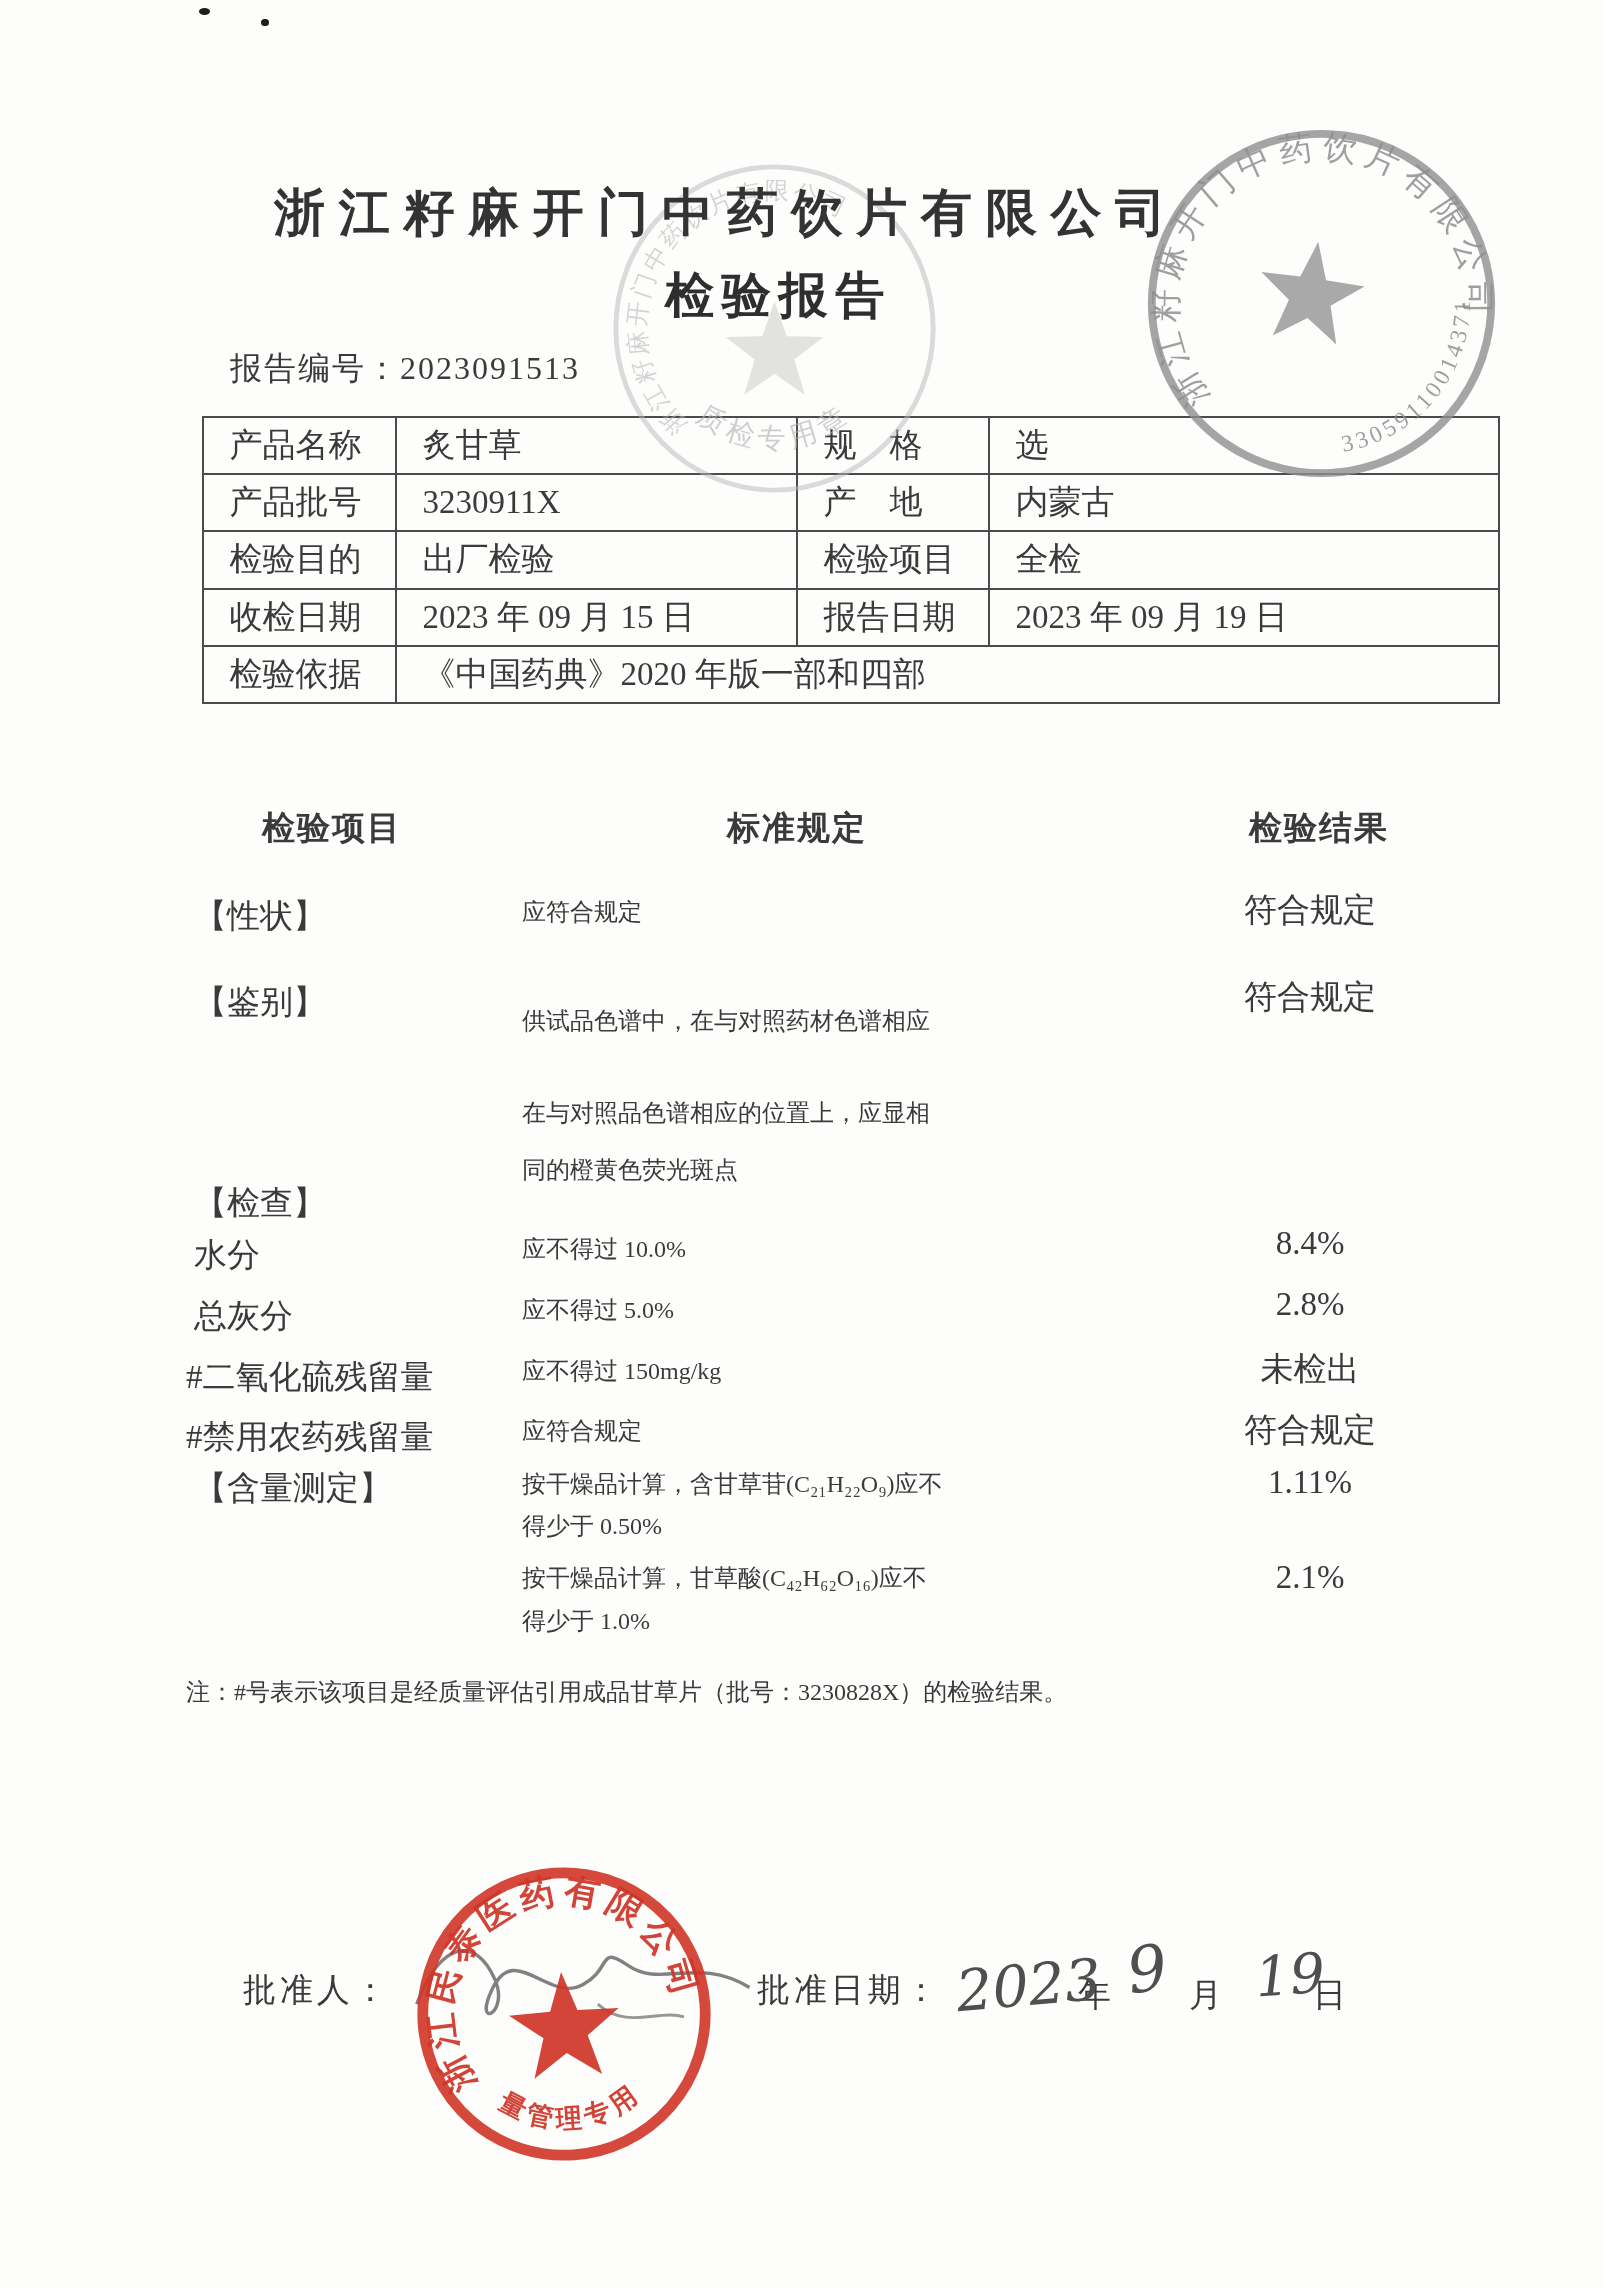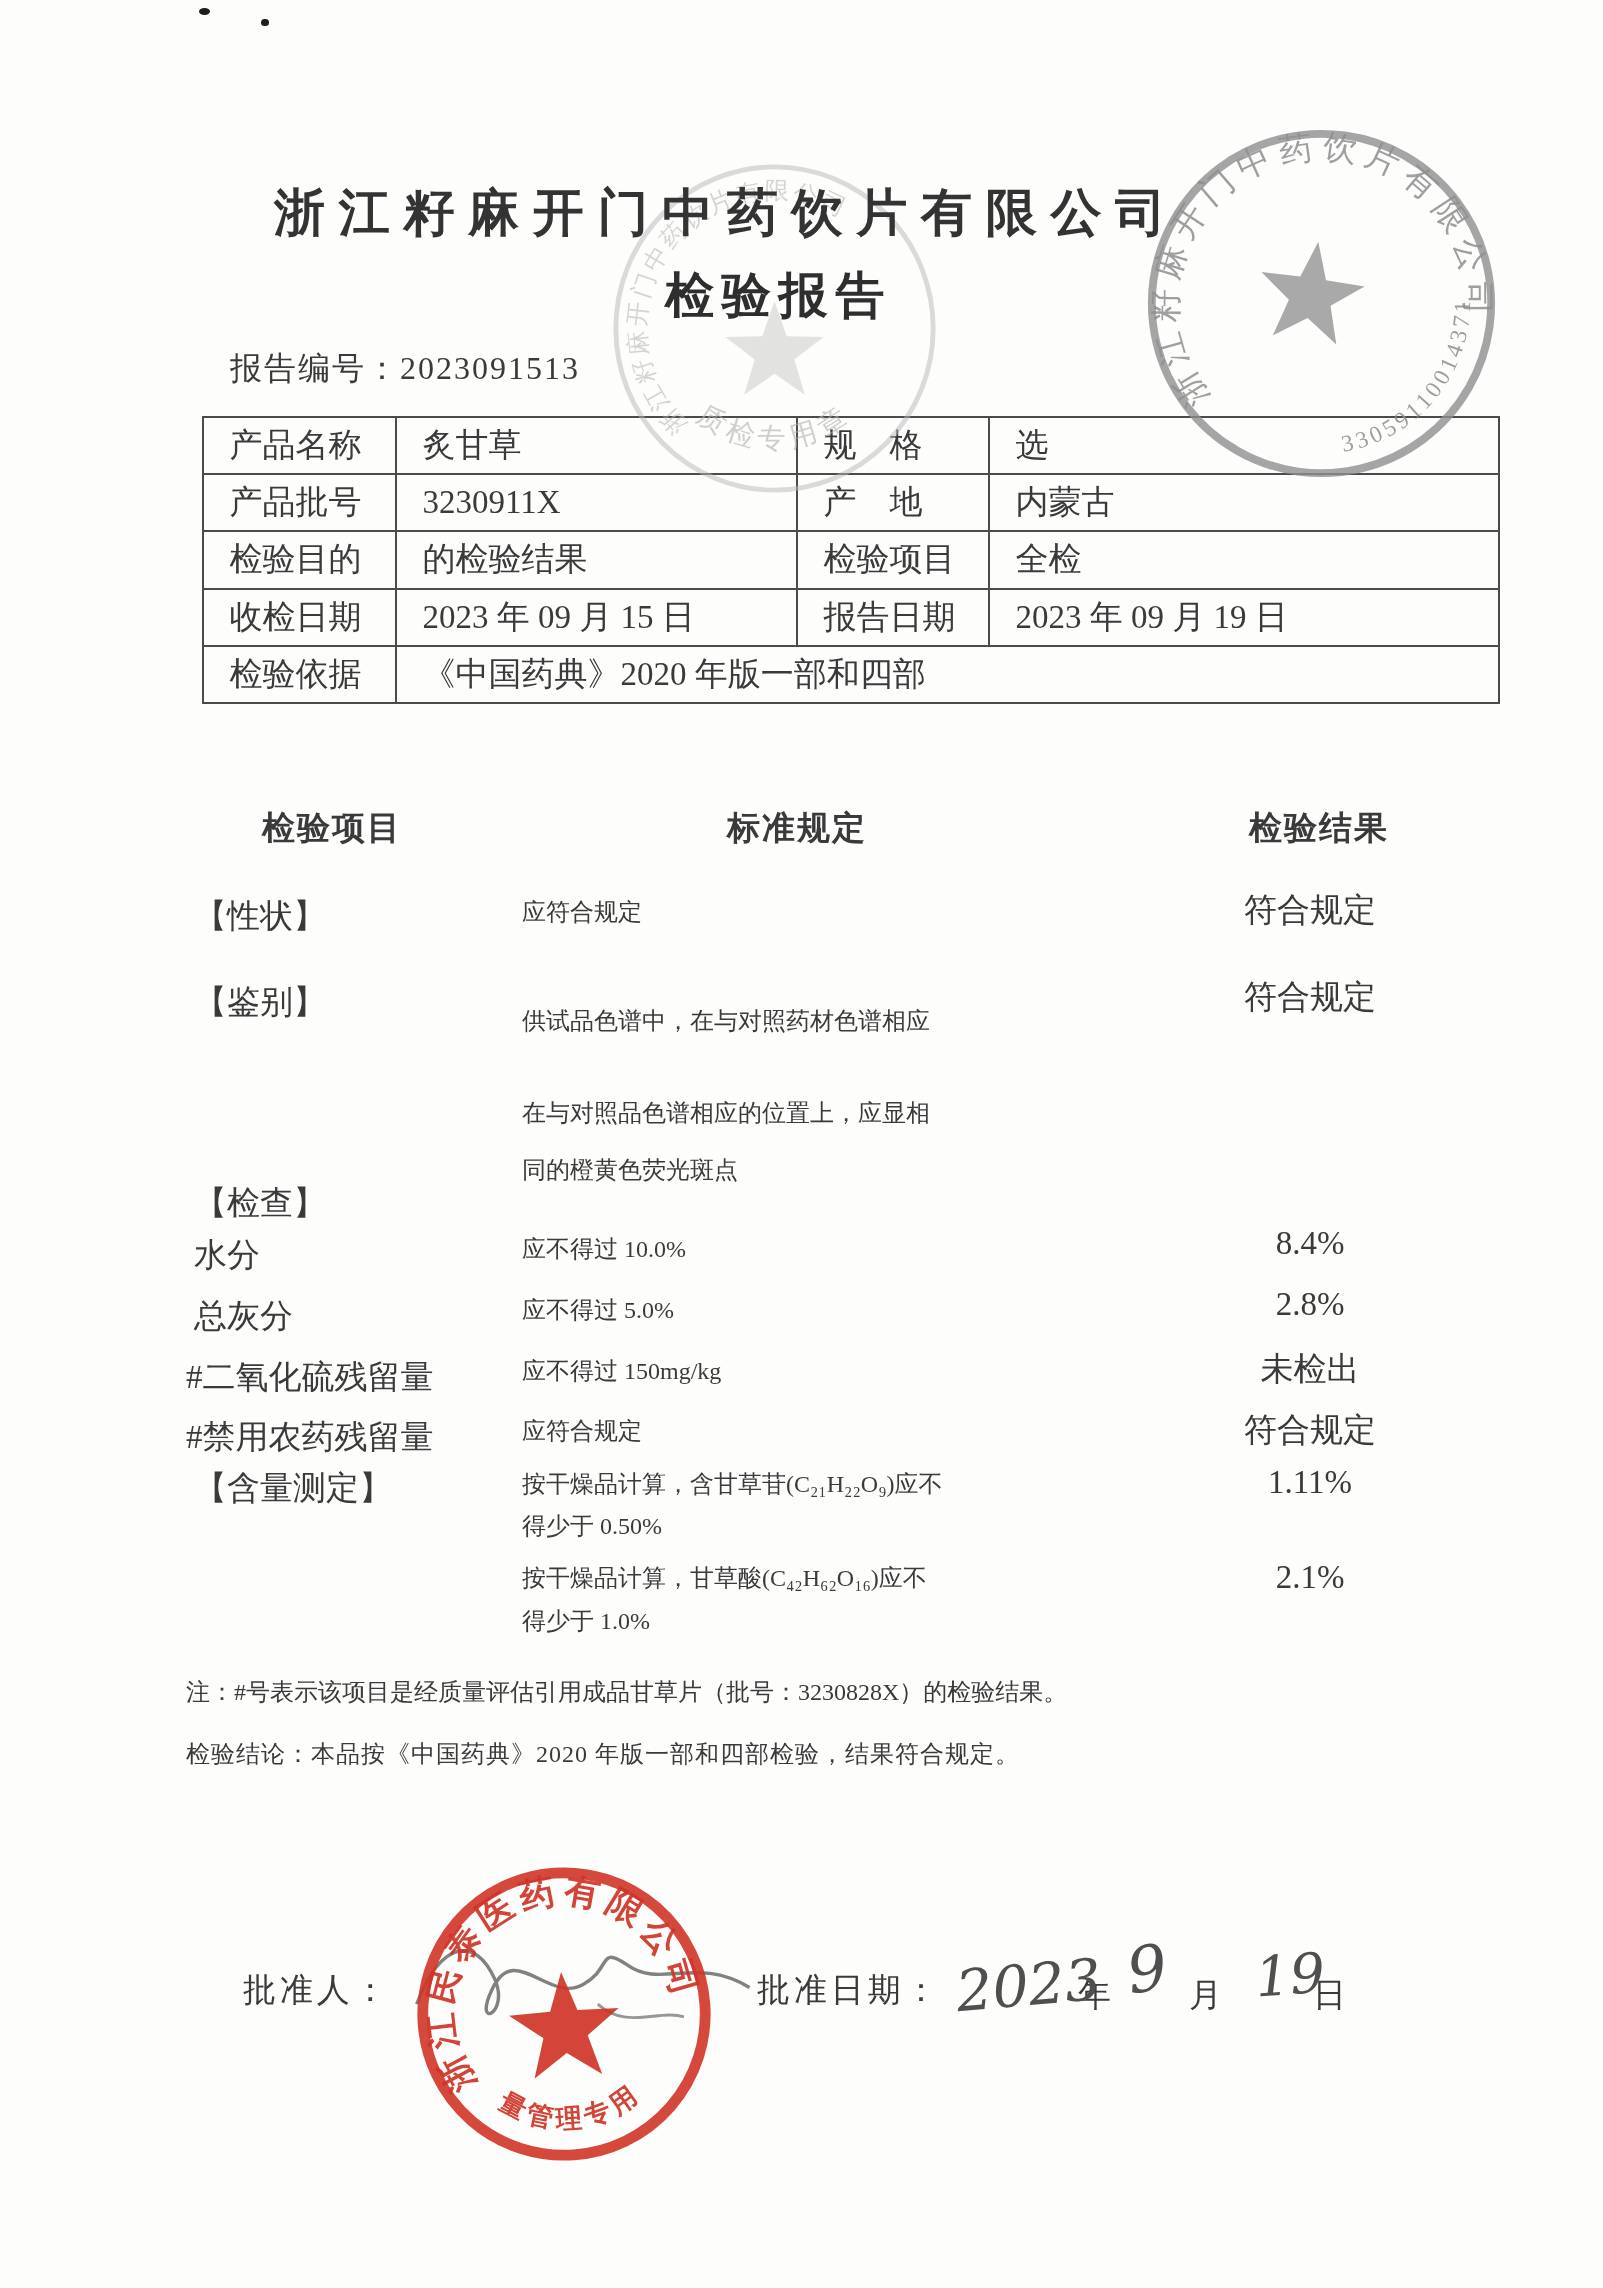--- a/index.html
+++ b/index.html
@@ -100,21 +100,21 @@
       <td>选</td>
     </tr>
     <tr>
       <td>产品批号</td>
       <td>3230911X</td>
       <td>产　地</td>
       <td>内蒙古</td>
     </tr>
     <tr>
       <td>检验目的</td>
-      <td>的检验结果</td>
+      <td>出厂检验</td>
       <td>检验项目</td>
       <td>全检</td>
     </tr>
     <tr>
       <td>收检日期</td>
       <td>2023 年 09 月 15 日</td>
       <td>报告日期</td>
       <td>2023 年 09 月 19 日</td>
     </tr>
     <tr>
@@ -159,21 +159,20 @@
   <div class="abs t" style="left:194px;top:1466px;">【含量测定】</div>
   <div class="abs t small" style="left:522px;top:1468px;">按干燥品计算，含甘草苷(C₂₁H₂₂O₉)应不</div>
   <div class="abs t small" style="left:522px;top:1510px;text-align:right;">得少于 0.50%</div>
   <div class="abs t res" style="left:1206px;top:1464px;">1.11%</div>
 
   <div class="abs t small" style="left:522px;top:1562px;">按干燥品计算，甘草酸(C₄₂H₆₂O₁₆)应不</div>
   <div class="abs t small" style="left:522px;top:1605px;">得少于 1.0%</div>
   <div class="abs t res" style="left:1206px;top:1559px;">2.1%</div>
 
   <div class="abs t small" style="left:186px;top:1676px;">注：#号表示该项目是经质量评估引用成品甘草片（批号：3230828X）的检验结果。</div>
-  <div class="abs t small" style="left:186px;top:1738px;letter-spacing:1px;">检验结论：本品按《中国药典》2020 年版一部和四部检验，结果符合规定。</div>
 
   <svg class="sig" style="left:402px;top:1911px;" width="372" height="147" viewBox="0 0 380 150">
     <path d="M 15 95 C 40 30 75 25 95 70 C 110 105 72 122 92 80 C 115 30 150 95 185 75 C 215 58 200 35 230 55 C 265 80 300 45 355 78" fill="none" stroke="#6b6b6b" stroke-width="3.5" opacity="0.85"></path>
     <path d="M 200 95 C 230 122 262 100 288 108" fill="none" stroke="#6b6b6b" stroke-width="3" opacity="0.7"></path>
   </svg>
 
   <svg class="stamp" style="left:412px;top:1862px;transform:rotate(-4deg);" width="304" height="304" viewBox="-155 -155 310 310">
     <defs>
       <path id="rd-ring" d="M -93 64 A 113 113 0 1 1 93 64 A 113 113 0 0 1 -93 64" fill="none"></path>
       <path id="rd-bot" d="M -82 82 A 116 116 0 0 0 82 82" fill="none"></path>

